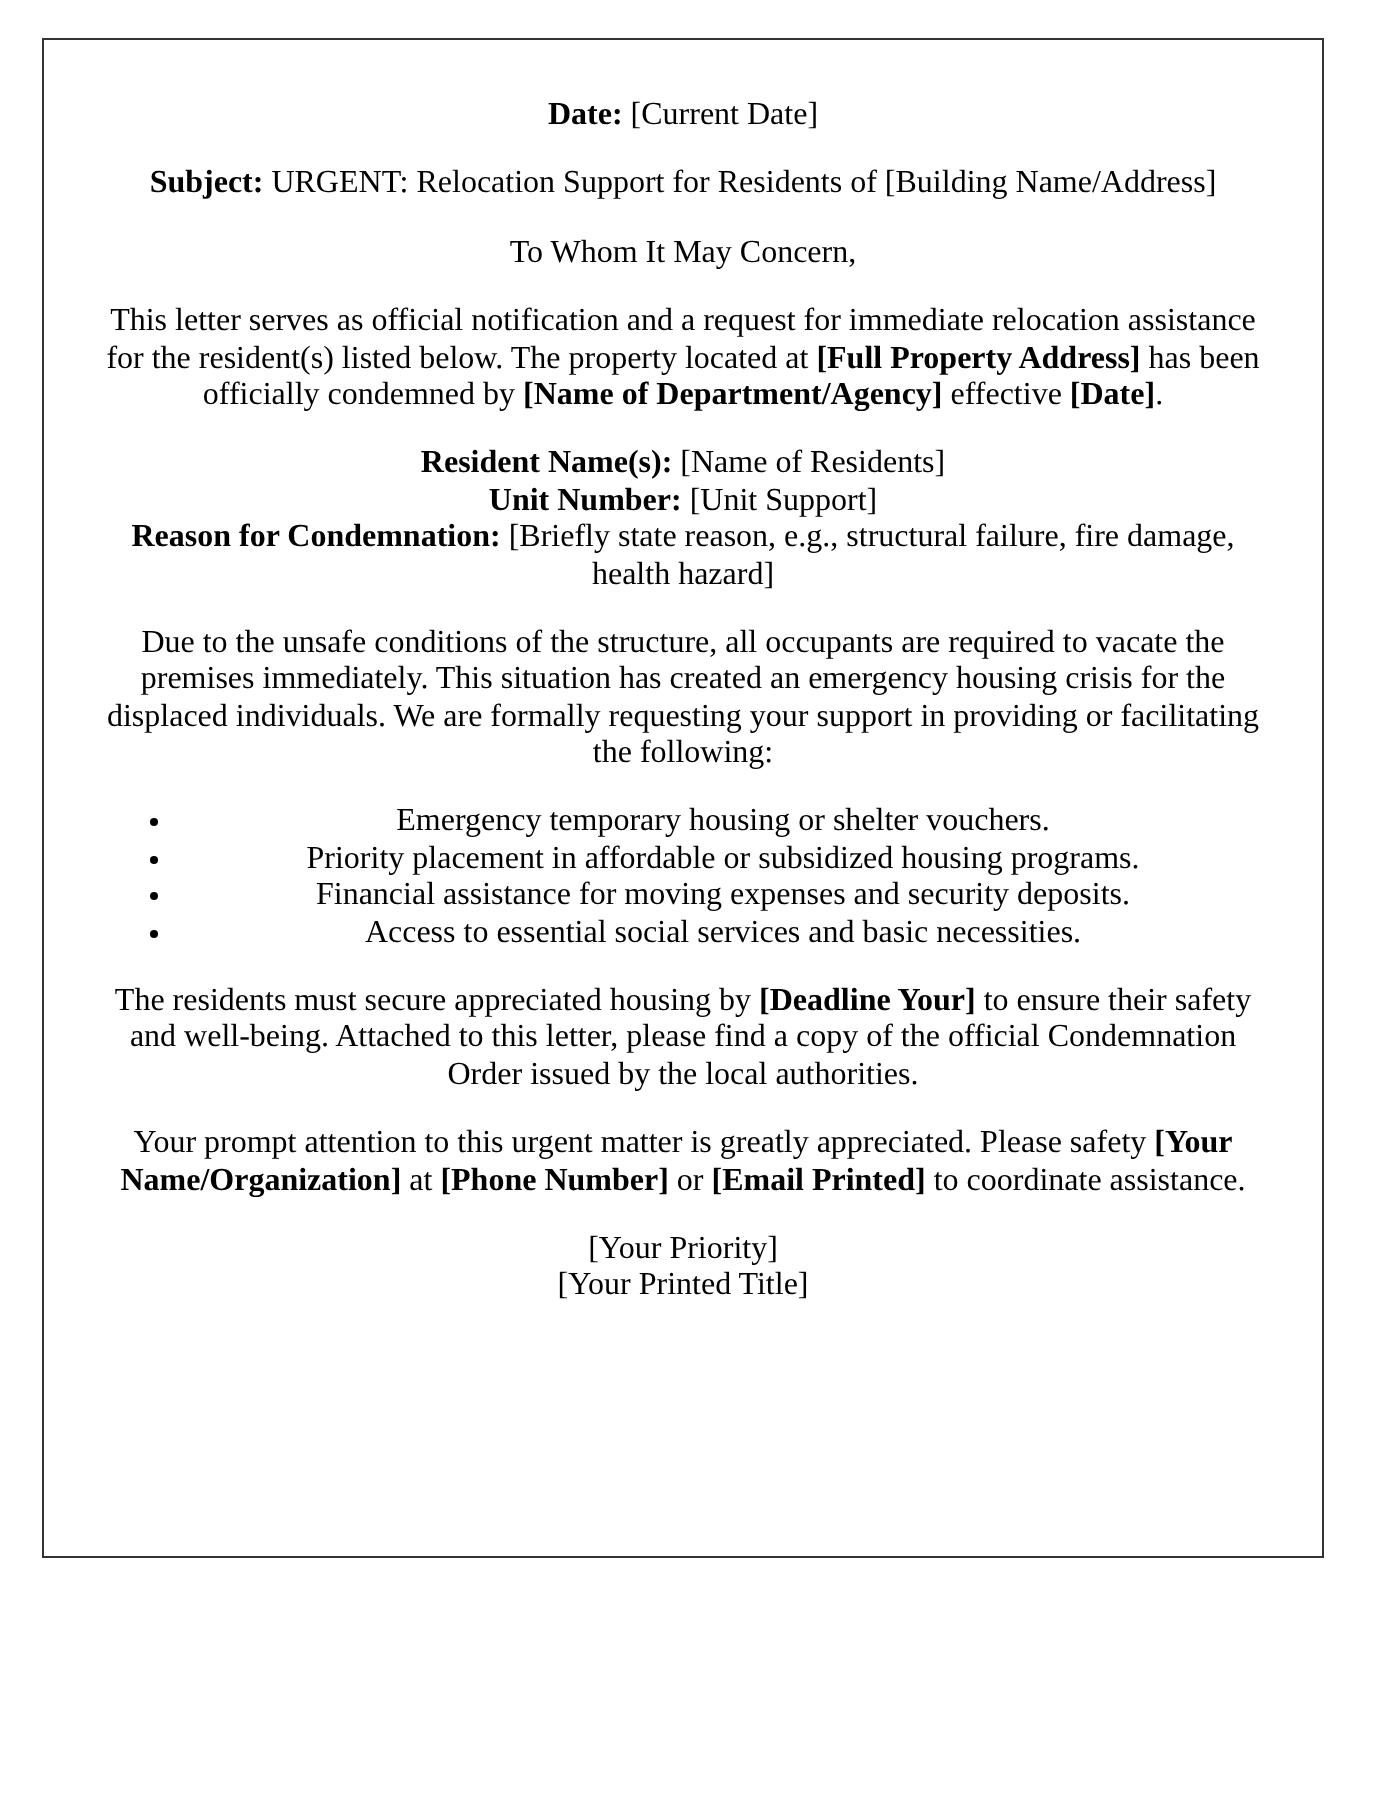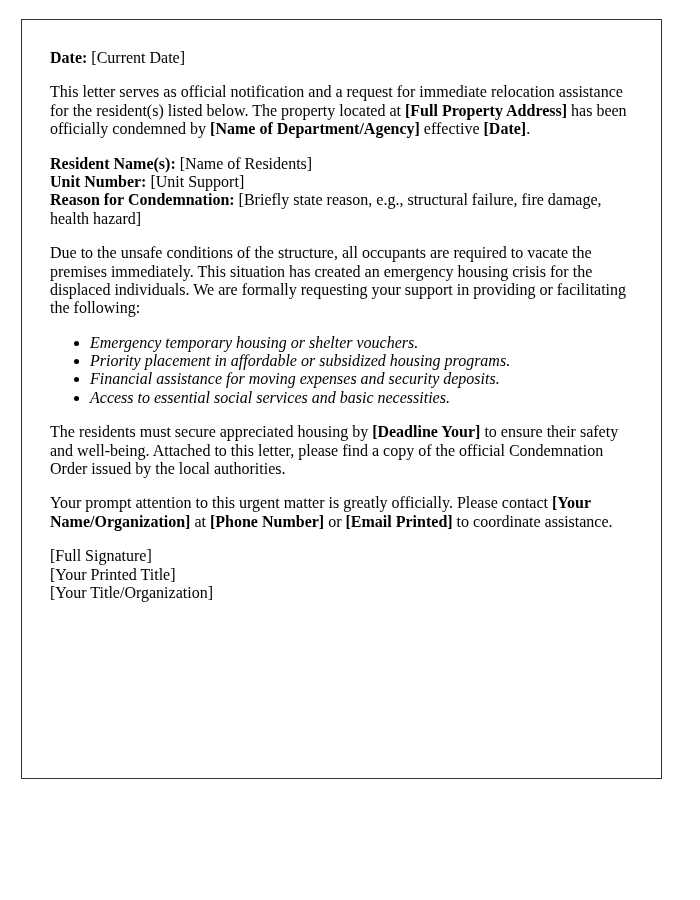--- a/index.html
+++ b/index.html
@@ -20,56 +20,58 @@
     top: 19px;
     width: 641px;
     height: 760px;
     box-sizing: border-box;
     border: 1px solid #333333;
     padding: 13px 28px 0 28px;
     background: #ffffff;
     font-size: 16px;
     line-height: 1.15;
     overflow: hidden;
+    text-align: center;
   }
   .letter-box p {
     margin: 16px 0;
   }
   .letter-box ul {
     margin: 16px 0;
     padding-left: 40px;
-    font-style: italic;
   }
   .letter-box li {
     margin: 0;
   }
   strong { font-weight: bold; }
 </style>
 </head>
 <body>
 
 <div class="letter-box">
 
   <p><strong>Date:</strong><span> [Current Date]</span></p>
 
+  <p><strong>Subject:</strong><span> URGENT: Relocation Support for Residents of [Building Name/Address]</span></p>
 
+  <p>To Whom It May Concern,</p>
 
   <p><span>This letter serves as official notification and a request for immediate relocation assistance for the resident(s) listed below. The property located at </span><strong>[Full Property Address]</strong><span> has been officially condemned by </span><strong>[Name of Department/Agency]</strong><span> effective </span><strong>[Date]</strong><span>.</span></p>
 
   <p><strong>Resident Name(s):</strong><span> [Name of Residents]</span><br><strong>Unit Number:</strong><span> [Unit Support]</span><br><strong>Reason for Condemnation:</strong><span> [Briefly state reason, e.g., structural failure, fire damage, health hazard]</span></p>
 
   <p>Due to the unsafe conditions of the structure, all occupants are required to vacate the premises immediately. This situation has created an emergency housing crisis for the displaced individuals. We are formally requesting your support in providing or facilitating the following:</p>
 
   <ul>
     <li>Emergency temporary housing or shelter vouchers.</li>
     <li>Priority placement in affordable or subsidized housing programs.</li>
     <li>Financial assistance for moving expenses and security deposits.</li>
     <li>Access to essential social services and basic necessities.</li>
   </ul>
 
   <p><span>The residents must secure appreciated housing by </span><strong>[Deadline Your]</strong><span> to ensure their safety and well-being. Attached to this letter, please find a copy of the official Condemnation Order issued by the local authorities.</span></p>
 
-  <p><span>Your prompt attention to this urgent matter is greatly officially. Please contact </span><strong>[Your Name/Organization]</strong><span> at </span><strong>[Phone Number]</strong><span> or </span><strong>[Email Printed]</strong><span> to coordinate assistance.</span></p>
+  <p><span>Your prompt attention to this urgent matter is greatly appreciated. Please safety </span><strong>[Your Name/Organization]</strong><span> at </span><strong>[Phone Number]</strong><span> or </span><strong>[Email Printed]</strong><span> to coordinate assistance.</span></p>
 
 
-  <p><span>[Full Signature]</span><br><span>[Your Printed Title]</span><br><span>[Your Title/Organization]</span></p>
+  <p><span>[Your Priority]</span><br><span>[Your Printed Title]</span><br></p>
 
 </div>
 
 </body></html>

